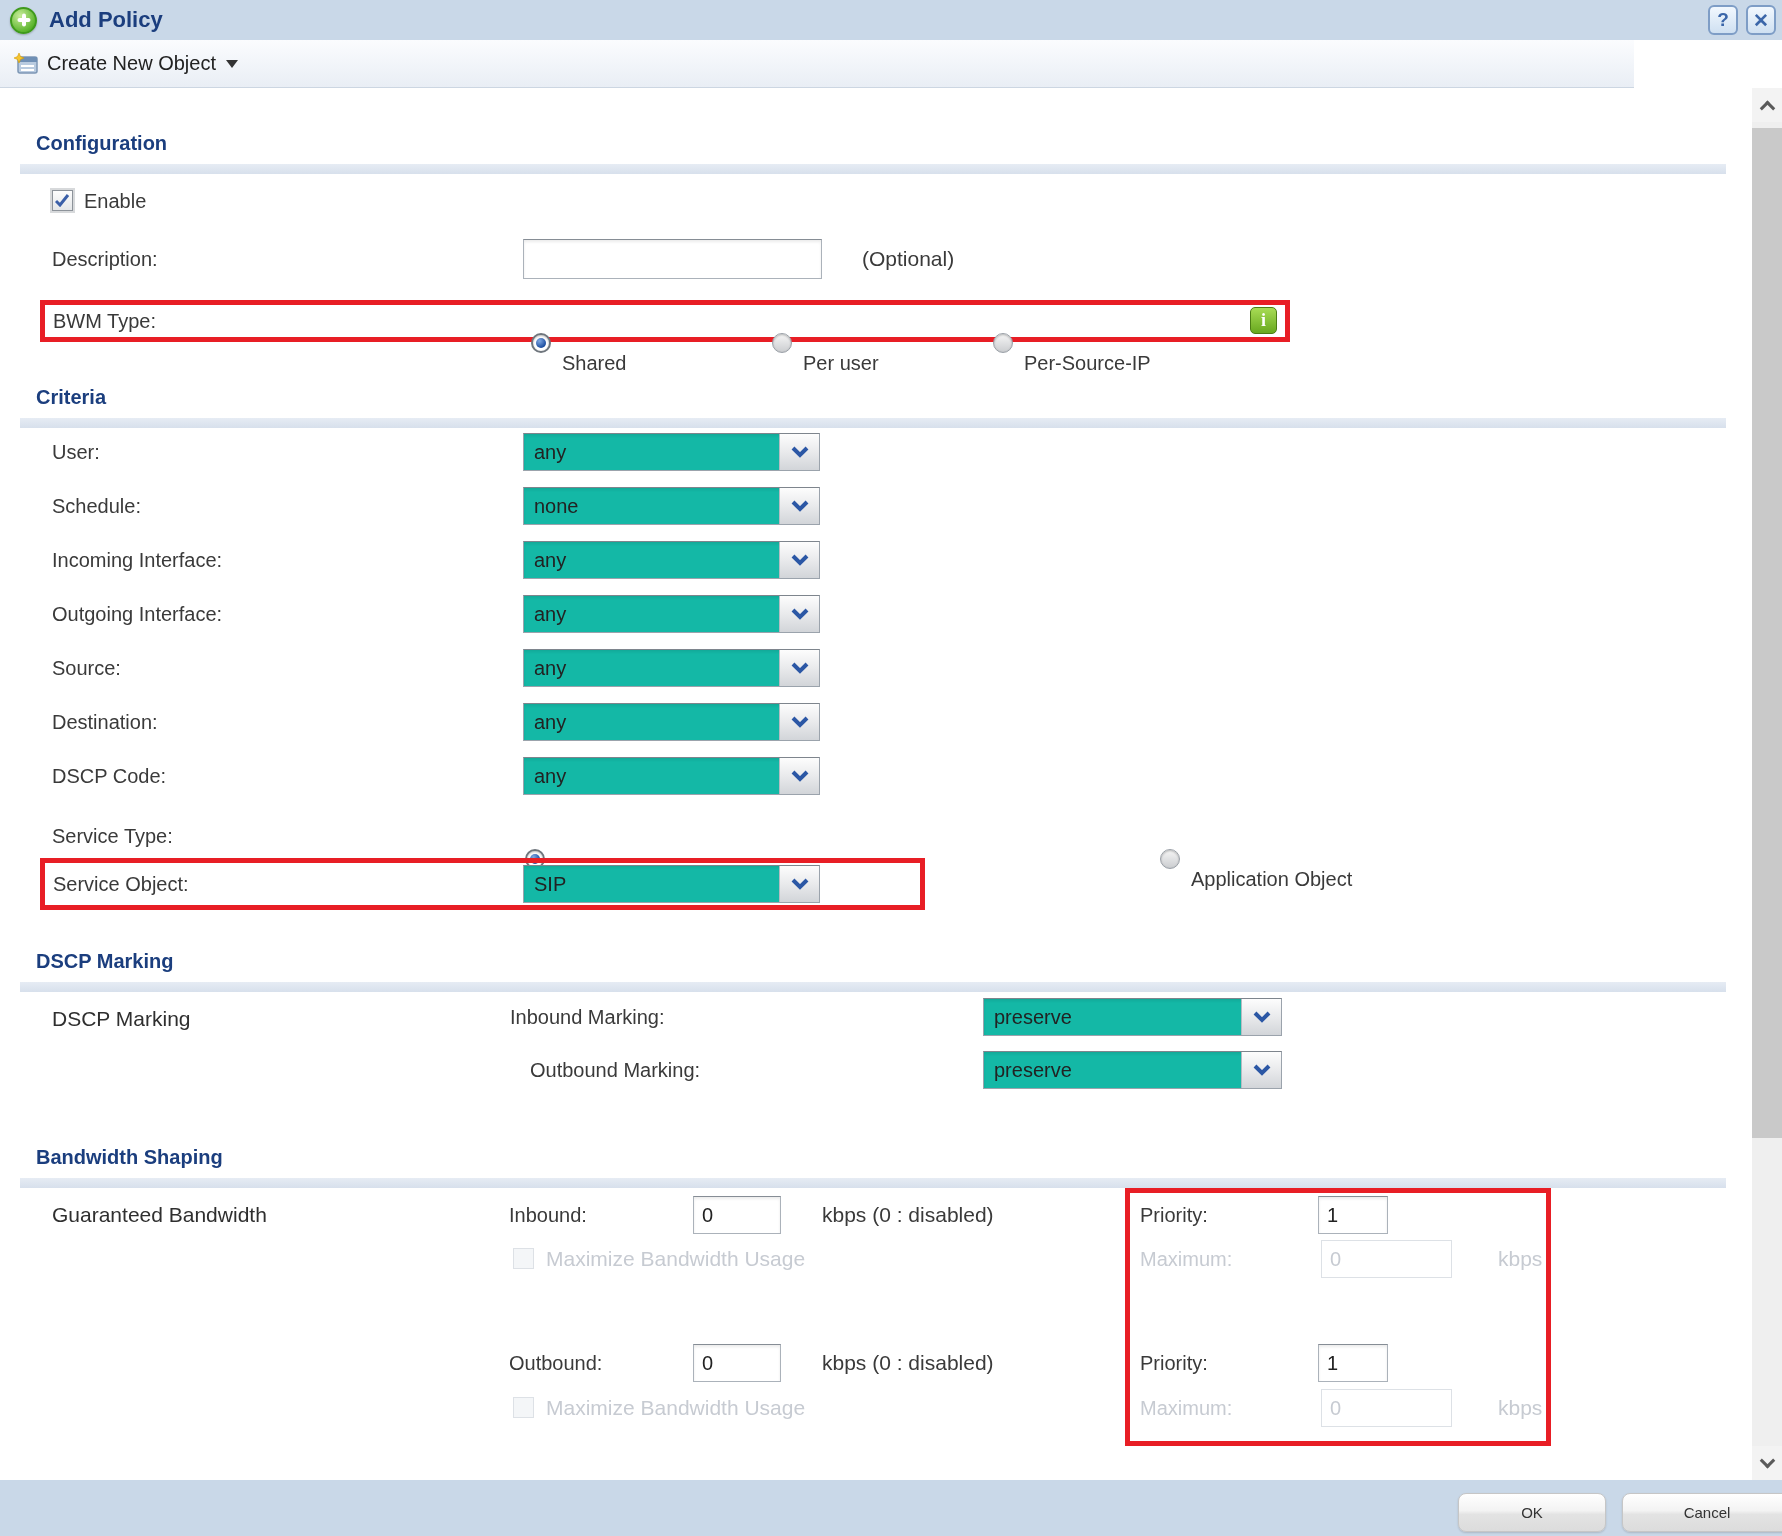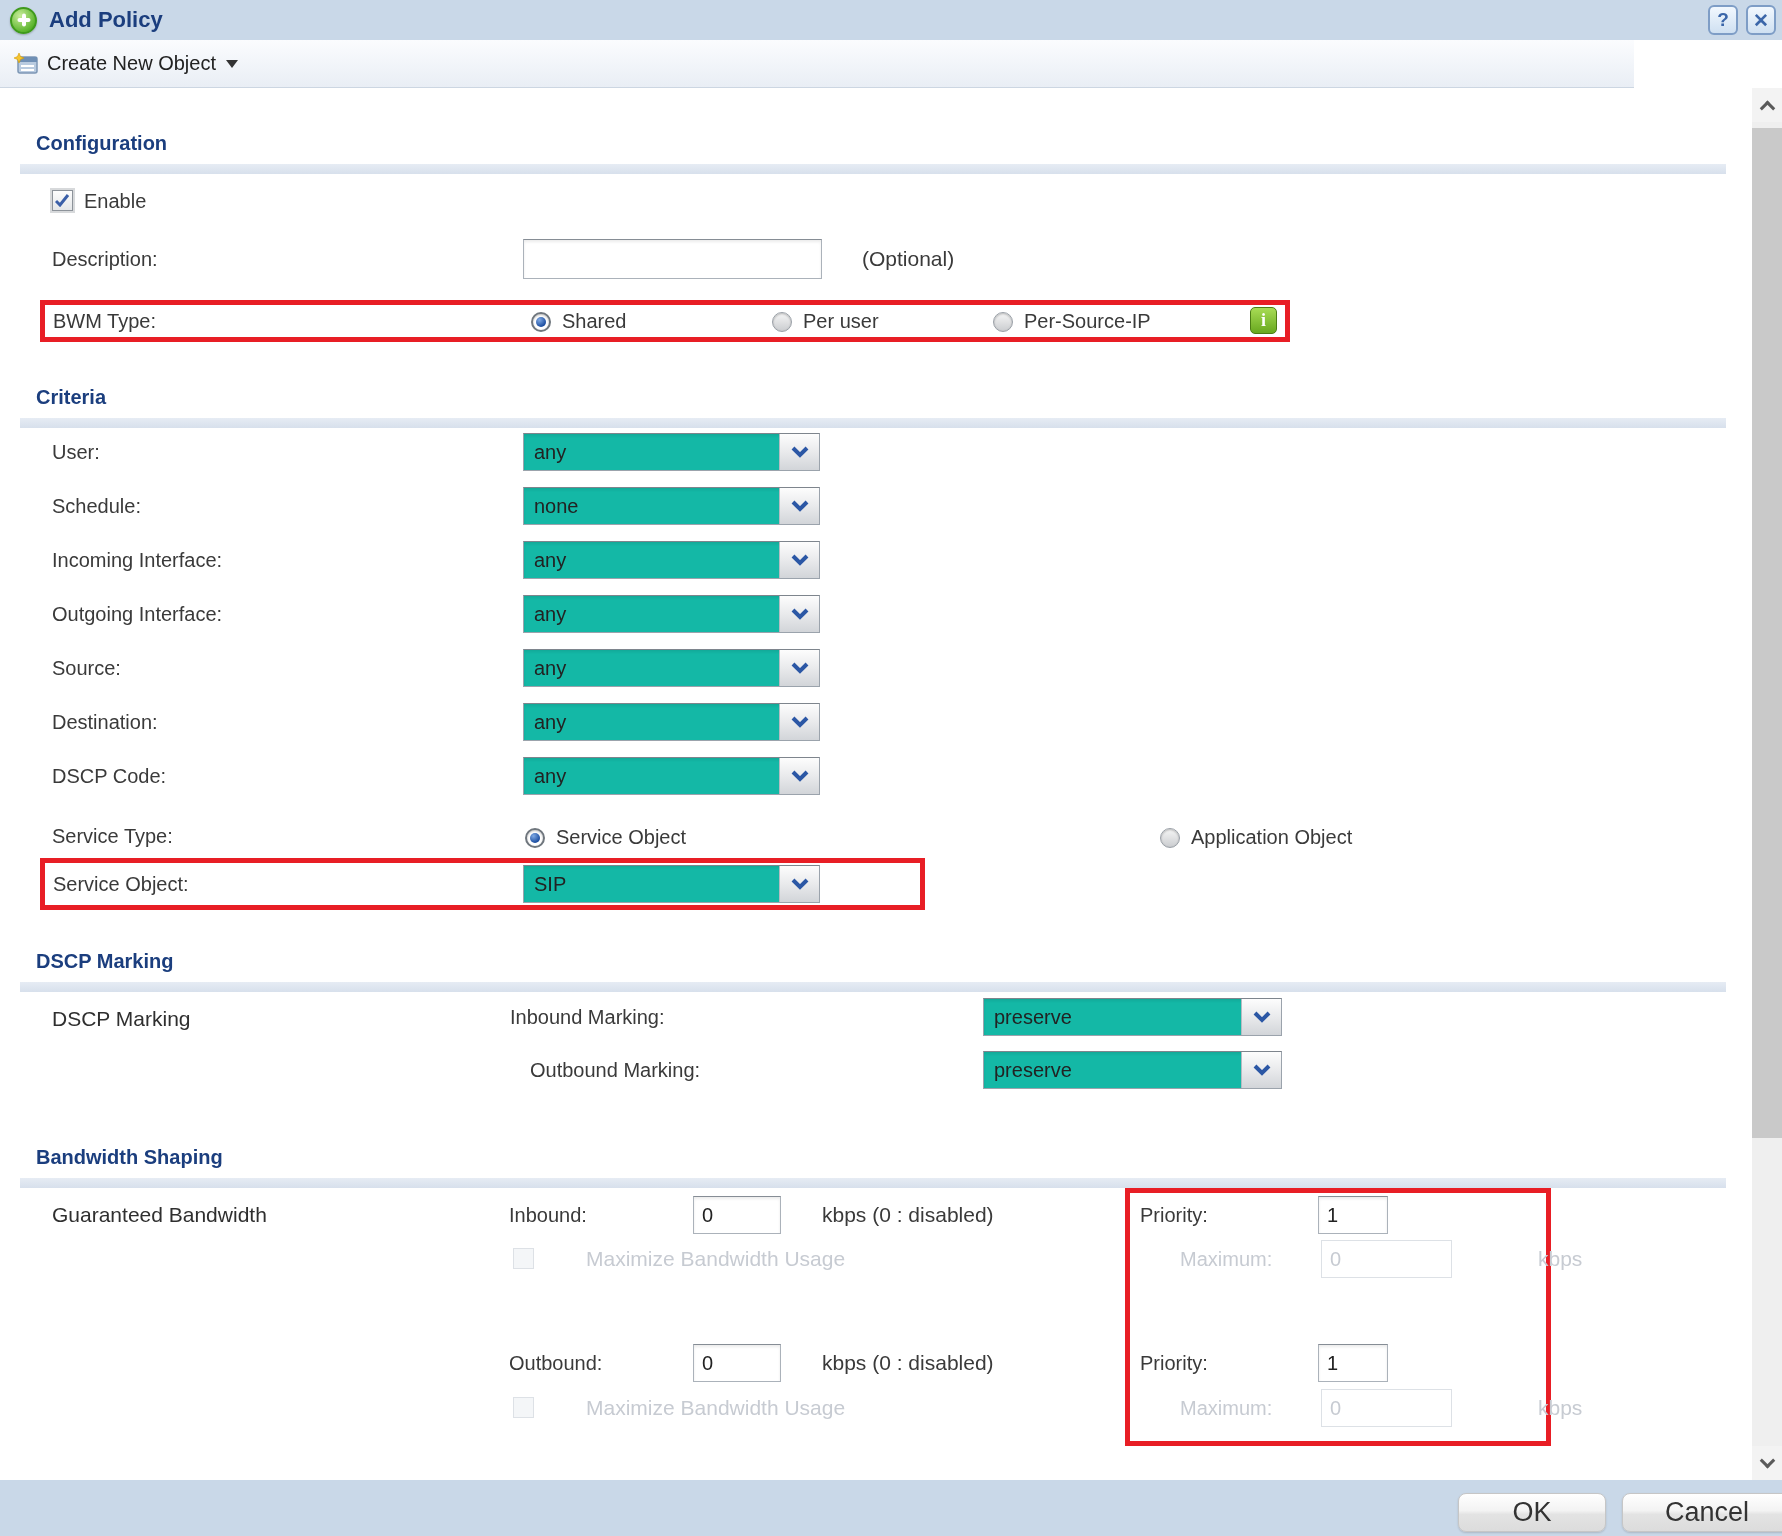--- a/index.html
+++ b/index.html
@@ -39,21 +39,21 @@
   
   .content { position:absolute; top:88px; left:0; width:1752px; height:1047px;
              background:#fff;padding-left:8px; }
   .section-title { position:absolute; left:36px; color:#1b3e7e; font-weight:bold;
                    font-size:20px; }
   .divider { position:absolute; left:20px; width:1706px; height:10px;
              background:linear-gradient(#e6ecf4,#d7e0ec); }
   .flabel { position:absolute; font-size:20px; color:#3a3a3a; display:flex;
             align-items:center; height:38px; white-space:nowrap; }
   .biglabel { font-size:21px; color:#2f2f2f; }
-  .grayed { color:#c7cbd2 !important;margin-left:40px; }
+  .grayed { color:#c7cbd2 !important; }
 
   .txt-input { position:absolute; height:40px; border:1px solid #abb2ba;
                border-top-color:#868d95; background:#fff; font-size:20px;
                font-family:"Liberation Sans",sans-serif; color:#222; padding:0 8px;
                box-shadow:inset 0 2px 3px rgba(0,0,0,.08); }
   .txt-input:disabled { border-color:#dde1e6; color:#c7cbd2; box-shadow:none;
                background:#fff; }
 
   
   .dropdown { position:absolute; width:297px; height:38px; border:1px solid #9ba3ac;
@@ -67,21 +67,21 @@
 
   
   .radio-item { position:absolute; display:flex; align-items:center; gap:11px; }
   .radio { width:20px; height:20px; border-radius:50%; flex:0 0 auto;
            background:linear-gradient(#f6f6f6,#cbcdd0); border:1px solid #9aa0a7;
            box-shadow:inset 0 1px 2px rgba(0,0,0,.25); position:relative; }
   .radio.sel { background:#fff; border:2px solid #6f767d; }
   .radio.sel::after { content:''; position:absolute; left:50%; top:50%;
            transform:translate(-50%,-50%); width:10px; height:10px; border-radius:50%;
            background:radial-gradient(circle at 35% 30%, #7fa9e4, #16489c 75%); }
-  .radio-text { font-size:20px; color:#3a3a3a; white-space:nowrap; }
+  .radio-text { font-size:20px; color:#3a3a3a; white-space:nowrap;margin-top:42px; }
 
   
   .checkbox { width:21px; height:21px; border:1px solid #8d939a;
               background:linear-gradient(#fdfdfd,#e4e6e8); display:flex;
               align-items:center; justify-content:center;
               box-shadow:0 0 0 2px #d7d9db; }
   .checkbox.disabled { border:1px solid #dde1e6; background:#f4f6f8; box-shadow:none; }
 
   
   .redbox { position:absolute; border:5px solid #e81e25; background:transparent; }
@@ -104,21 +104,21 @@
   .chev.down { transform:rotate(-45deg) translate(2px,-2px); }
   .sb-thumb { position:absolute; left:0; top:40px; width:30px; height:1010px;
               background:#c9c9c9; }
 
   
   .footer { position:absolute; top:1480px; left:0; width:1782px; height:56px;
             background:#c9d8e8; }
   .btn { position:absolute; top:13px; height:39px; border-radius:8px;
          border:1px solid #c6c6c6;
          background:linear-gradient(#ffffff,#f3f3f3 45%,#e3e3e3 55%,#dcdcdc);
-         font-size:27px; color:#333; font-family:"Liberation Sans",sans-serif;
+         font-size:15px; color:#333; font-family:"Liberation Sans",sans-serif;
          cursor:pointer; box-shadow:0 1px 2px rgba(0,0,0,.15); }
   .ok-btn { left:1458px; width:148px; }
   .cancel-btn { left:1622px; width:170px; }
 
   svg { display:block; }
 </style>
 </head>
 <body>
 
 <div class="window">

